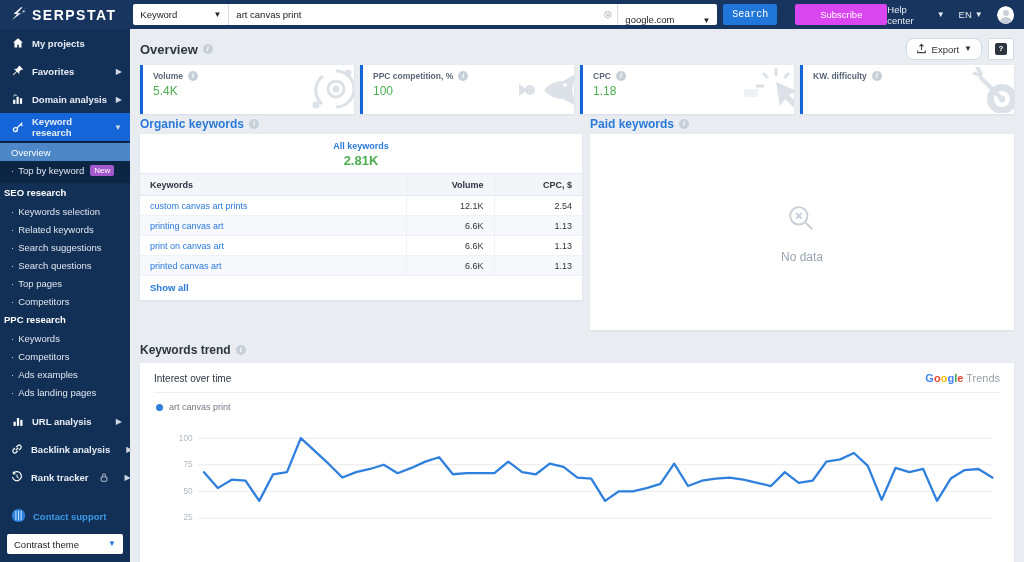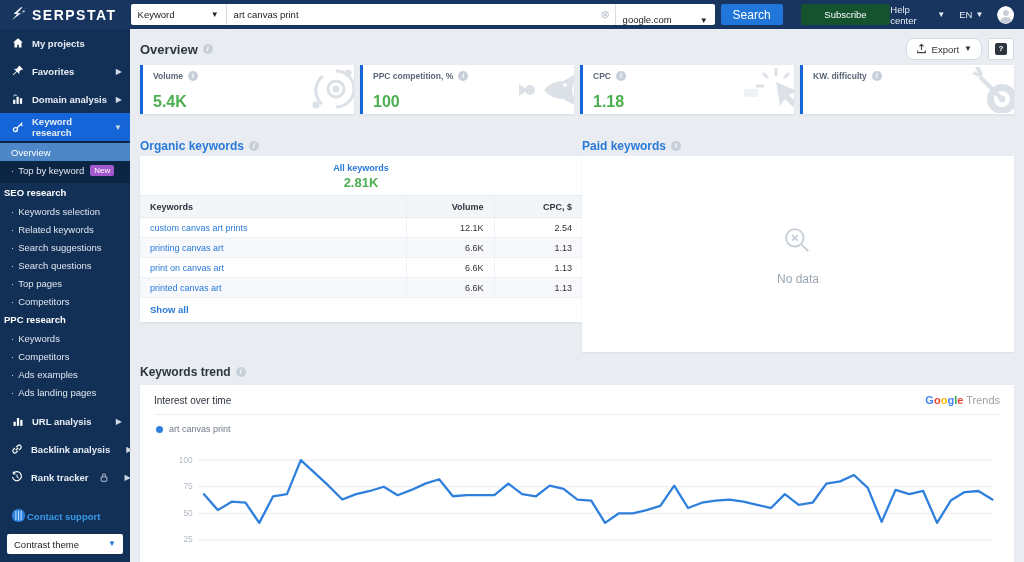--- a/index.html
+++ b/index.html
@@ -14,23 +14,23 @@
   .searchbar { display:flex; align-items:center; height:21px; margin-left:6px; }
   .type-select { background:#fff; border-right:1px solid #d8dde3; height:21px; width:96px;
     display:flex; align-items:center; justify-content:space-between; padding:0 7px;
     font-size:9.5px; color:#222; border-radius:2px 0 0 2px; cursor:pointer; }
   .search-input { background:#fff; height:21px; width:388px; display:flex; align-items:center;
     padding:0 7px; font-size:9.5px; color:#222; position:relative; }
   .search-input .clear { position:absolute; right:5px; color:#b9c0c9; font-size:11px; cursor:pointer; }
   .engine-select { background:#fff; border-left:1px solid #d8dde3; height:21px; width:100px;
     display:flex; align-items:flex-end; justify-content:space-between; padding:0 7px;
     font-size:9.5px; color:#222; border-radius:0 2px 2px 0; cursor:pointer; }
-  .btn-search { margin-left:6px; height:21px; width:62px; background:#2176d9; color:#fff;
-    border:none; font-size:12px; border-radius:2px; cursor:pointer; font-family:Liberation Sans, sans-serif; }
-  .btn-subscribe { margin-left:18px; height:21px; width:94px; background:#14532d; color:#fff;
+  .btn-search { margin-left:6px; height:21px; width:54px; background:#2176d9; color:#fff;
+    border:none; font-size:10px; border-radius:2px; cursor:pointer; font-family:Liberation Mono, monospace; }
+  .btn-subscribe { margin-left:18px; height:21px; width:94px; background:#d946ef; color:#fff;
     border:none; font-size:9.5px; border-radius:2px; cursor:pointer; font-family:inherit; }
   .top-right { display:flex; align-items:center; margin-left:auto; padding-right:10px; gap:14px; }
   .top-link { color:#e8eef5; font-size:9.5px; display:flex; align-items:center; gap:3px; cursor:pointer; }
   .caret { font-size:8px; line-height:1; }
   .avatar { width:18px; height:18px; border-radius:50%; overflow:hidden; cursor:pointer; }
 
   
   .body-row { display:flex; flex:1; min-height:0; }
 
   
@@ -43,21 +43,21 @@
   .side-item.active { background:#1565d8; }
   .submenu { background:#0d2545; padding:2px 0 4px; }
   .sub-item { height:18px; display:flex; align-items:center; padding:0 8px 0 11px; color:#dfe7f0; cursor:pointer; }
   .sub-item.active { background:#4d87c8; color:#fff; }
   .sub-item .dot { margin-right:4px; }
   .badge-new { background:#a559cf; color:#fff; font-size:8px; padding:1px 4px; border-radius:2px; margin-left:6px; }
   .side-header { height:19px; display:flex; align-items:center; padding-left:4px; font-weight:bold; color:#fff; }
   .tools { margin-top:6px; }
   .lock { color:#c3cdd9; margin-left:2px; display:flex; }
   .side-bottom { margin-top:auto; padding-bottom:8px; }
-  .support-row { display:flex; align-items:center; gap:1px; padding:6px 11px 9px; color:#3b9ae8;
+  .support-row { display:flex; align-items:center; gap:7px; padding:6px 11px 9px; color:#3b9ae8;
     font-weight:bold; cursor:pointer; }
   .theme-select { margin:0 7px; background:#fff; color:#222; height:20px; border-radius:2px;
     display:flex; align-items:center; justify-content:space-between; padding:0 7px; cursor:pointer; }
   .theme-select .caret { color:#2176d9; }
 
   
   .main { flex:1; padding:7px 10px 0; min-width:0; }
   .ovr-row { display:flex; align-items:center; height:26px; }
   .h1 { font-size:13px; font-weight:bold; color:#2d3640; }
   .info { display:inline-block; width:10px; height:10px; border-radius:50%; background:#c7cfd8;
@@ -68,25 +68,25 @@
     display:flex; align-items:center; gap:5px; padding:0 9px; font-size:9.5px; color:#333; cursor:pointer; }
   .btn-help { background:#fff; border:1px solid #d4dae1; border-radius:2px; height:22px; width:26px;
     display:flex; align-items:center; justify-content:center; cursor:pointer; }
   .btn-help .q { background:#2d3640; color:#fff; width:12px; height:12px; font-size:8px;
     line-height:12px; text-align:center; border-radius:2px; font-weight:bold; }
 
   .cards { display:flex; gap:6px; margin-top:3px; }
   .card { flex:1; background:#fff; border-left:3px solid #1565d8; height:49px; padding:6px 0 0 10px;
     position:relative; overflow:hidden; box-shadow:0 1px 2px rgba(40,60,90,.08); }
   .card .clabel { font-size:8.5px; font-weight:bold; color:#5a6675; }
-  .card .cvalue { font-size:16px; font-weight:bold; color:#4caf50; margin-top:12px; }
+  .card .cvalue { font-size:12px; font-weight:normal; color:#4caf50; margin-top:3px; }
   .card .cvalue .orange { color:#ef8323; }
   .card .deco { position:absolute; right:-4px; top:2px; pointer-events:none; }
 
-  .two-col { display:flex; margin-top:22px; }
+  .two-col { display:flex; gap:8px; margin-top:0; }
   .col-left { width:442px; flex:0 0 442px; }
   .col-right { flex:1; }
   .sec-title { font-size:12px; font-weight:bold; color:#2979d9; height:20px; display:flex; align-items:center; }
   .panel { background:#fff; box-shadow:0 1px 2px rgba(40,60,90,.08); }
   .allkw { text-align:center; padding:7px 0 5px; }
   .allkw .akl { color:#2979d9; font-size:9px; font-weight:bold; }
   .allkw .akv { color:#4caf50; font-size:13px; font-weight:bold; margin-top:2px; }
   table.kwt { width:100%; border-collapse:collapse; font-size:9px; }
   .kwt th { background:#f3f6f9; color:#2d3640; text-align:left; font-size:9px; height:22px;
     padding:0 10px; border-top:1px solid #e6eaef; border-bottom:1px solid #e6eaef; }

